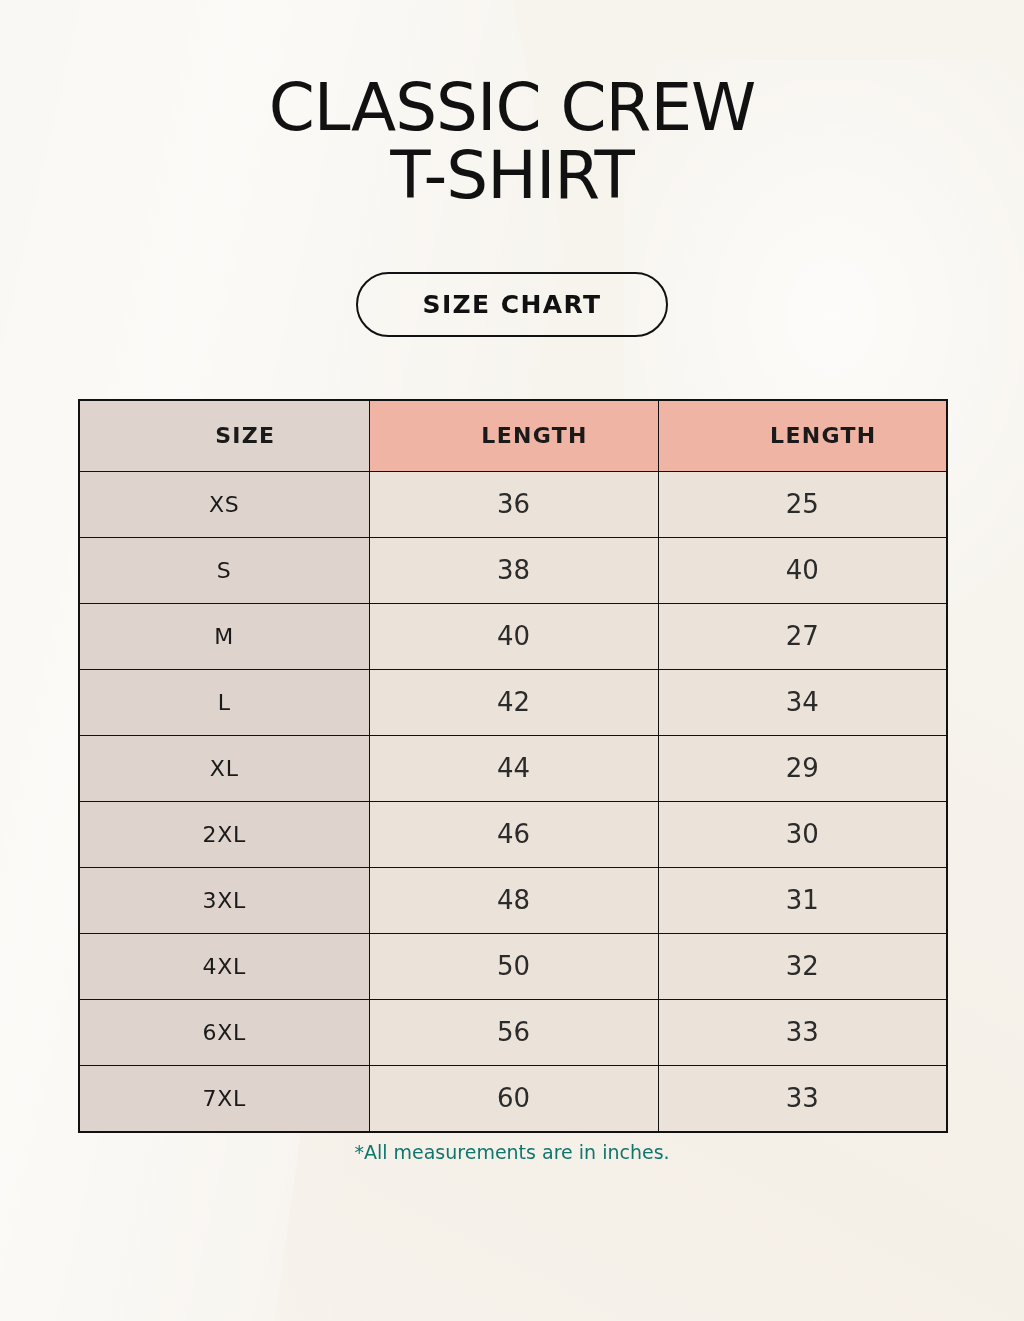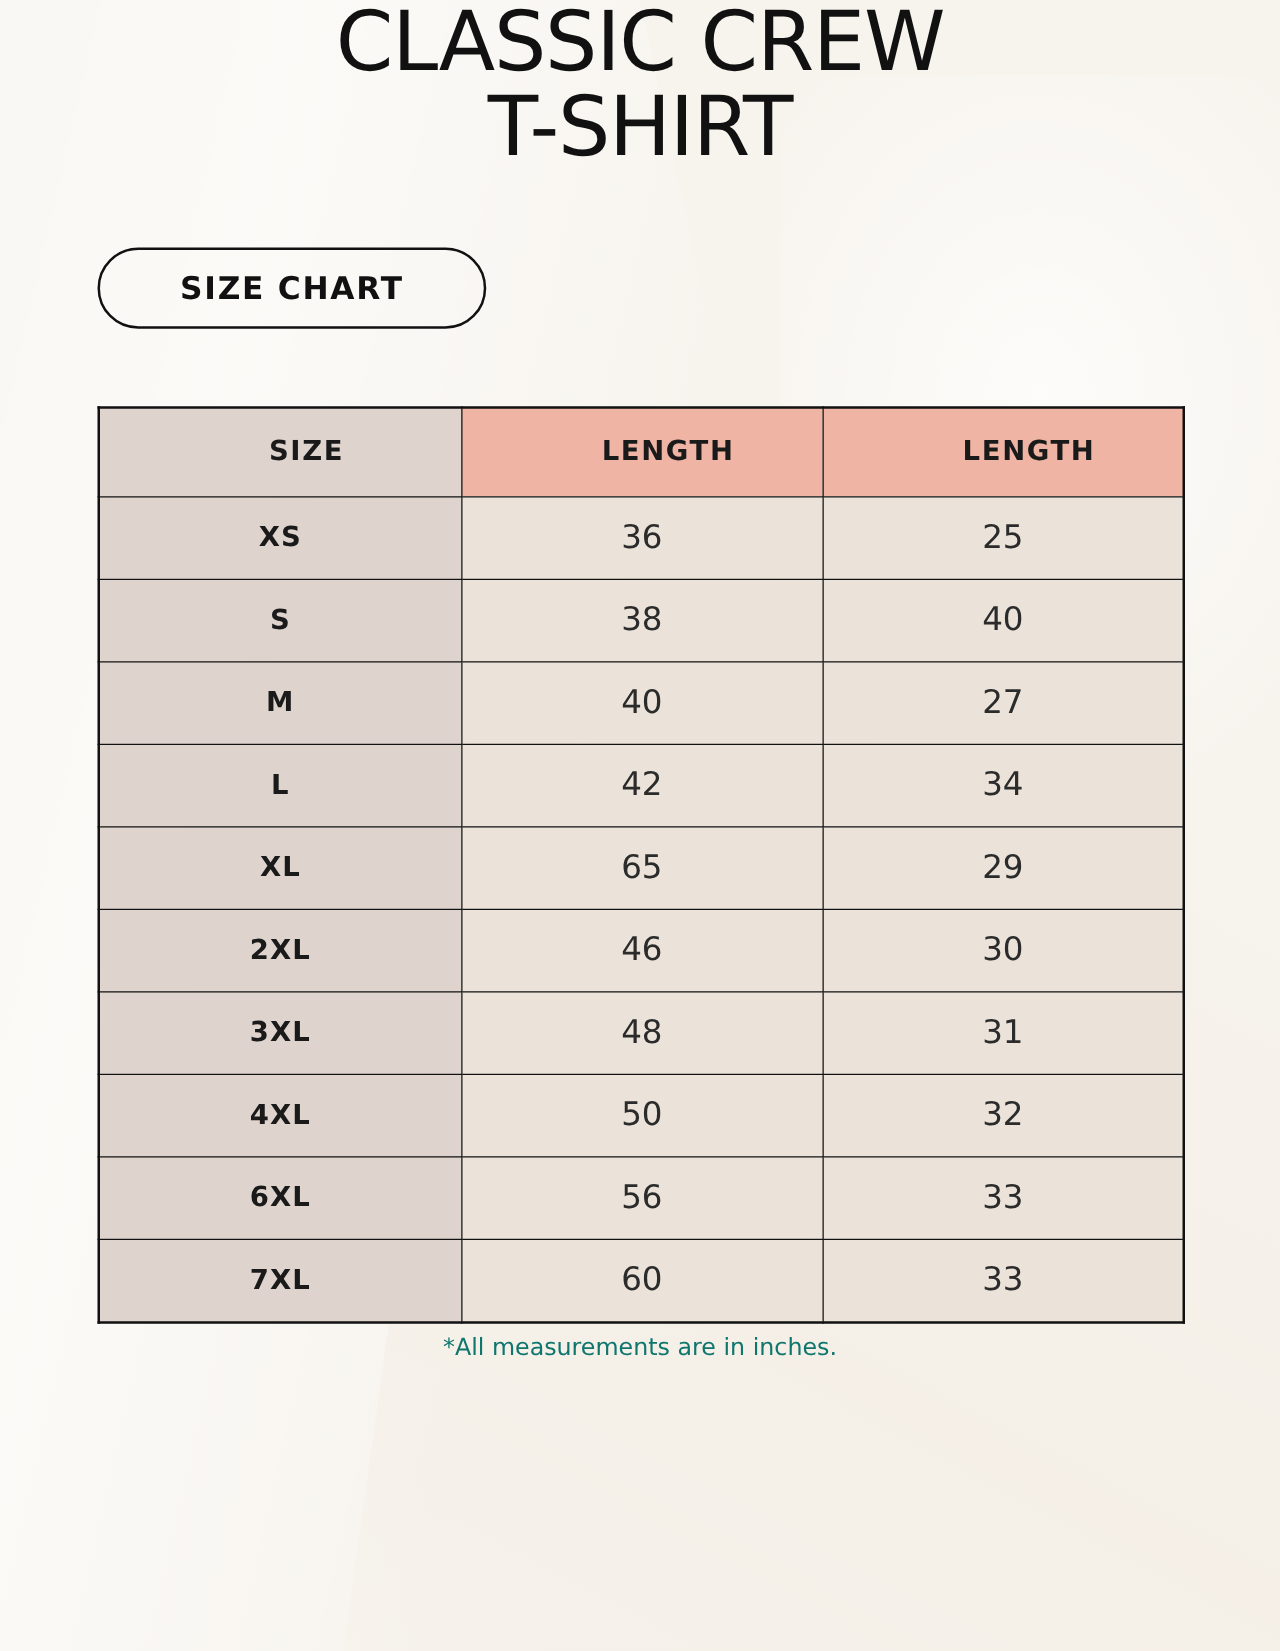--- a/index.html
+++ b/index.html
@@ -53,27 +53,29 @@
     padding: 0 78px;
     z-index: 2;
   }
   .title {
     text-align: center;
     font-size: 66px;
     line-height: 1.03;
     letter-spacing: -1px;
     font-weight: 400;
     margin: 0;
+    padding-top: 74px;
     color: #111;
     font-family: "DejaVu Sans", sans-serif;
   }
   .title .l2 { display: block; }
 
   .badge-wrap {
     display: flex;
+    justify-content: center;
     margin-top: 62px;
   }
   .badge {
     border: 2px solid #111;
     border-radius: 40px;
     padding: 16px 64px;
     font-size: 25px;
     letter-spacing: 1.4px;
     font-weight: 700;
     color: #111;
@@ -108,21 +110,21 @@
     height: 70px;
     font-family: "DejaVu Sans", sans-serif;
     padding-left: 42px;
   }
   th.h-size  { background: #ded3cd; }
   th.h-chest { background: #efb4a3; }
   th.h-len   { background: #efb4a3; }
 
   td.cell-size {
     background: #ded3cd;
-    font-weight: 700;
+    font-weight: 400;
     font-size: 22px;
     letter-spacing: 0.8px;
     font-family: "DejaVu Sans", sans-serif;
   }
   td.cell-val {
     background: #ebe3d9;
     font-weight: 400;
     font-size: 26px;
     color: #2b2b2b;
     font-family: "DejaVu Sans", sans-serif;
@@ -185,21 +187,21 @@
           <td class="cell-val">40</td>
           <td class="cell-val">27</td>
         </tr>
         <tr>
           <td class="cell-size">L</td>
           <td class="cell-val">42</td>
           <td class="cell-val">34</td>
         </tr>
         <tr>
           <td class="cell-size">XL</td>
-          <td class="cell-val">65</td>
+          <td class="cell-val">44</td>
           <td class="cell-val">29</td>
         </tr>
         <tr>
           <td class="cell-size">2XL</td>
           <td class="cell-val">46</td>
           <td class="cell-val">30</td>
         </tr>
         <tr>
           <td class="cell-size">3XL</td>
           <td class="cell-val">48</td>

